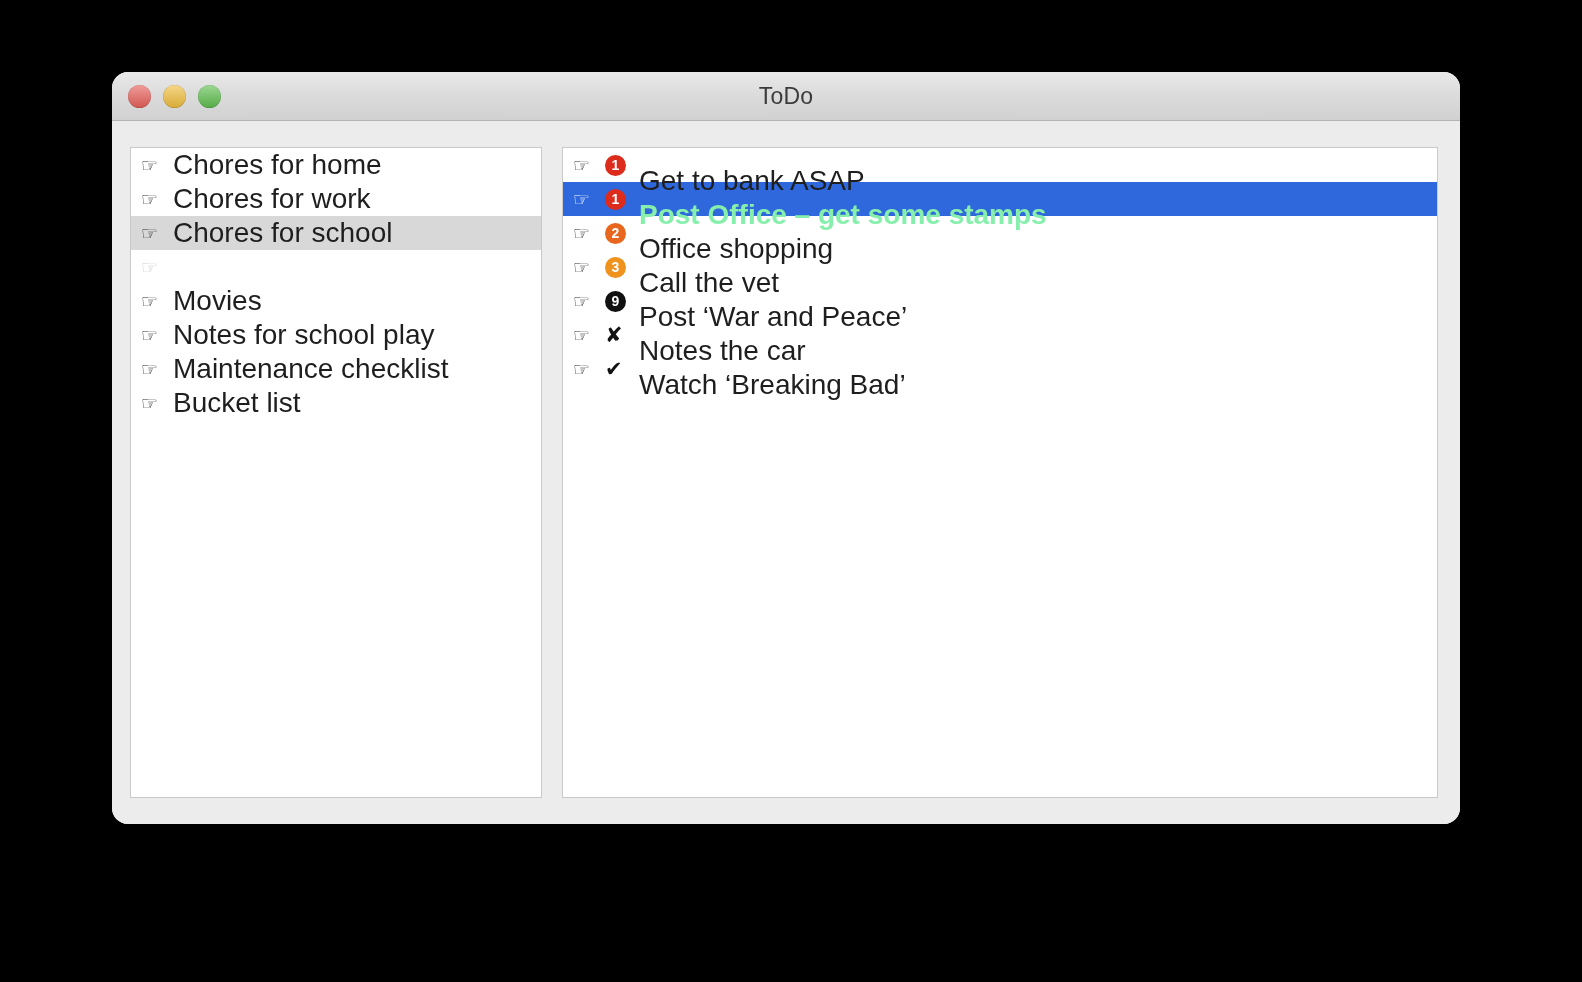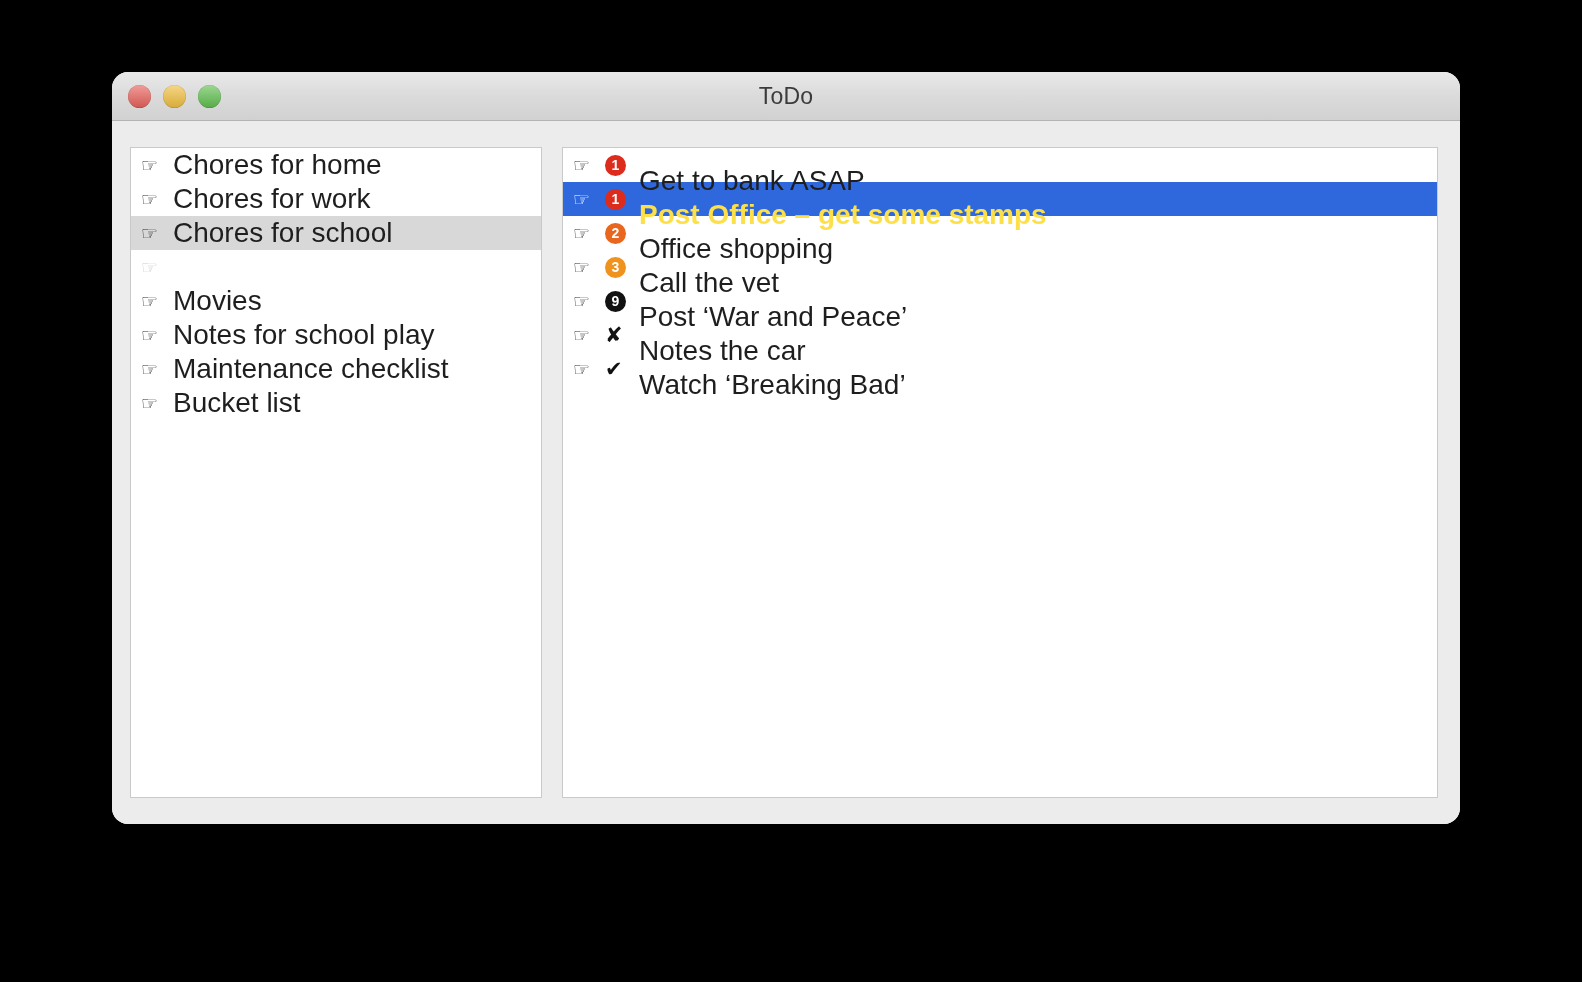--- a/index.html
+++ b/index.html
@@ -123,21 +123,21 @@
   .hand.faded { color: #cdcdcd; }
   .row.selected-blue .hand { color: #ffffff; }
 
   .row-label {
     font-size: 28px;
     color: #1e1e1e;
     font-family: "Liberation Sans", sans-serif;
     line-height: 1;
   }
   .row.selected-blue .row-label {
-    color: #fde047;
+    color: #86efac;
     font-weight: bold;
   }
 
   
   .badge {
     flex: 0 0 auto;
     width: 30px;
     display: flex;
     align-items: center;
     justify-content: flex-start;

